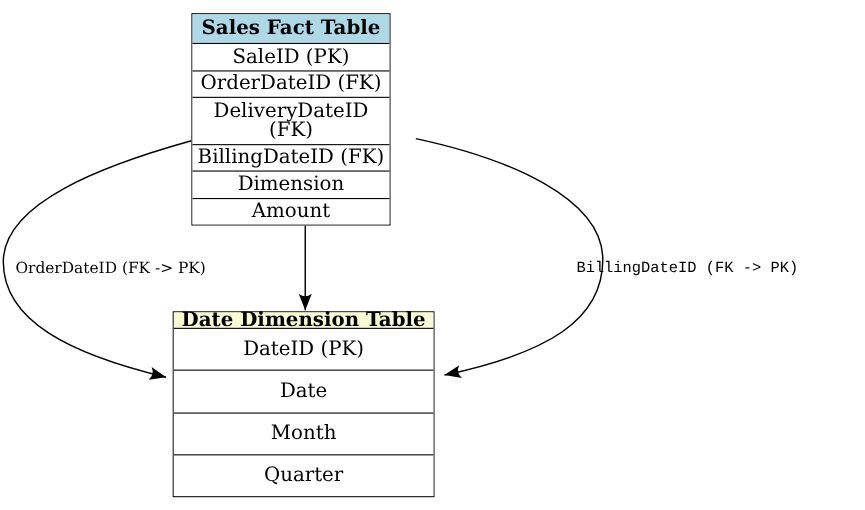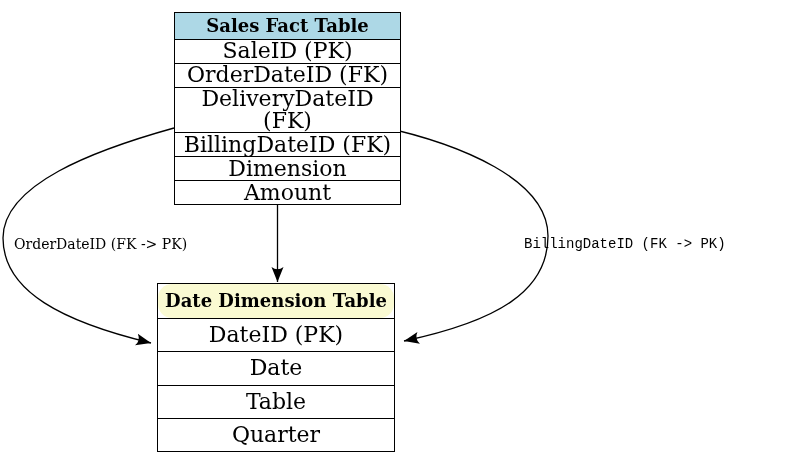--- a/index.html
+++ b/index.html
@@ -14,34 +14,34 @@
   .edges-svg{position:absolute;left:0;top:0;width:786px;height:464px;}
   .edges-svg path.edge{fill:none;stroke-width:1.3px;}
   .entity{
     position:absolute;
     display:flex;flex-direction:column;
     border:1px solid #000;
     background:#ffffff;
     box-sizing:border-box;
     text-align:center;
   }
-  .entity--fact{left:174px;top:12px;width:227px;height:193px;}
+  .entity--fact{left:174px;top:12px;width:181px;height:193px;}
   .entity--dim {left:157px;top:283px;width:238px;height:169px;}
   .entity__header{
     display:flex;align-items:center;justify-content:center;
     font-weight:bold;font-size:18px;line-height:1;
     flex:0 0 auto;
   }
   .entity--fact .entity__header{height:26px;}
-  .entity--dim  .entity__header{height:34px;border-radius:14px;}
+  .entity--dim  .entity__header{height:14px;}
   .entity__row{
     flex:1 1 auto;
     display:flex;align-items:center;justify-content:center;
     border-top:1px solid #000;
-    font-size:22px;line-height:1;
+    font-size:18px;line-height:1;
     background:#ffffff;
   }
   .edge-label{
     position:absolute;
     font-size:14px;line-height:22px;
     white-space:nowrap;
   }
   .edge-label--order   {left:14px; top:233px;}
   .edge-label--delivery{left:282px;top:233px;}
   .edge-label--billing {left:524px;top:233px;font-family:Liberation Mono, monospace;}
@@ -72,17 +72,17 @@
     <div class="entity__row">DeliveryDateID (FK)</div>
     <div class="entity__row">BillingDateID (FK)</div>
     <div class="entity__row">Dimension</div>
     <div class="entity__row">Amount</div>
   </div>
 
   <div class="entity entity--dim">
     <div class="entity__header" style="background: rgb(250, 250, 210);">Date Dimension Table</div>
     <div class="entity__row">DateID (PK)</div>
     <div class="entity__row">Date</div>
-    <div class="entity__row">Table</div>
+    <div class="entity__row">Month</div>
     <div class="entity__row">Quarter</div>
   </div>
 
 </div>
 
 </body></html>

